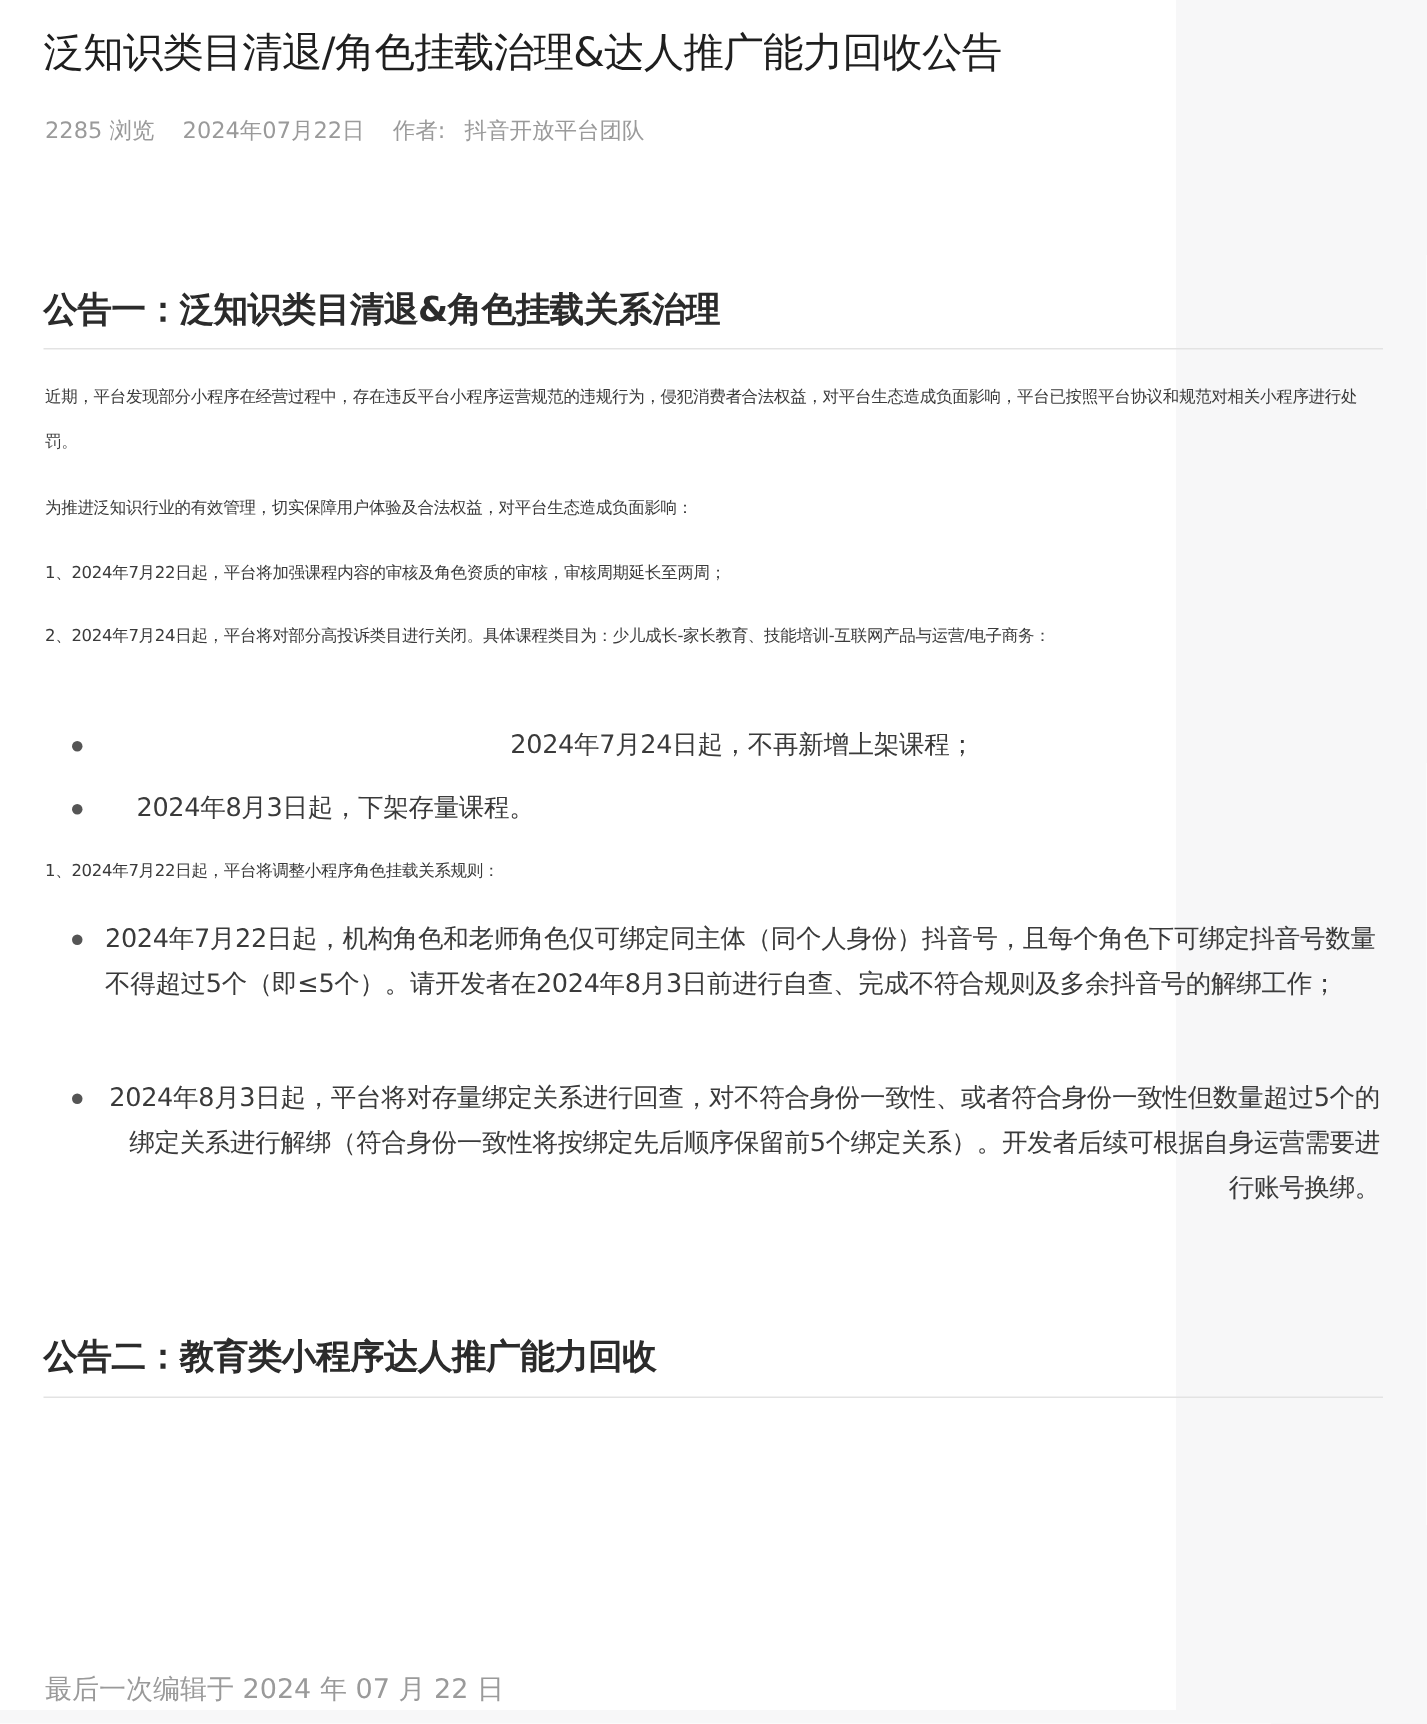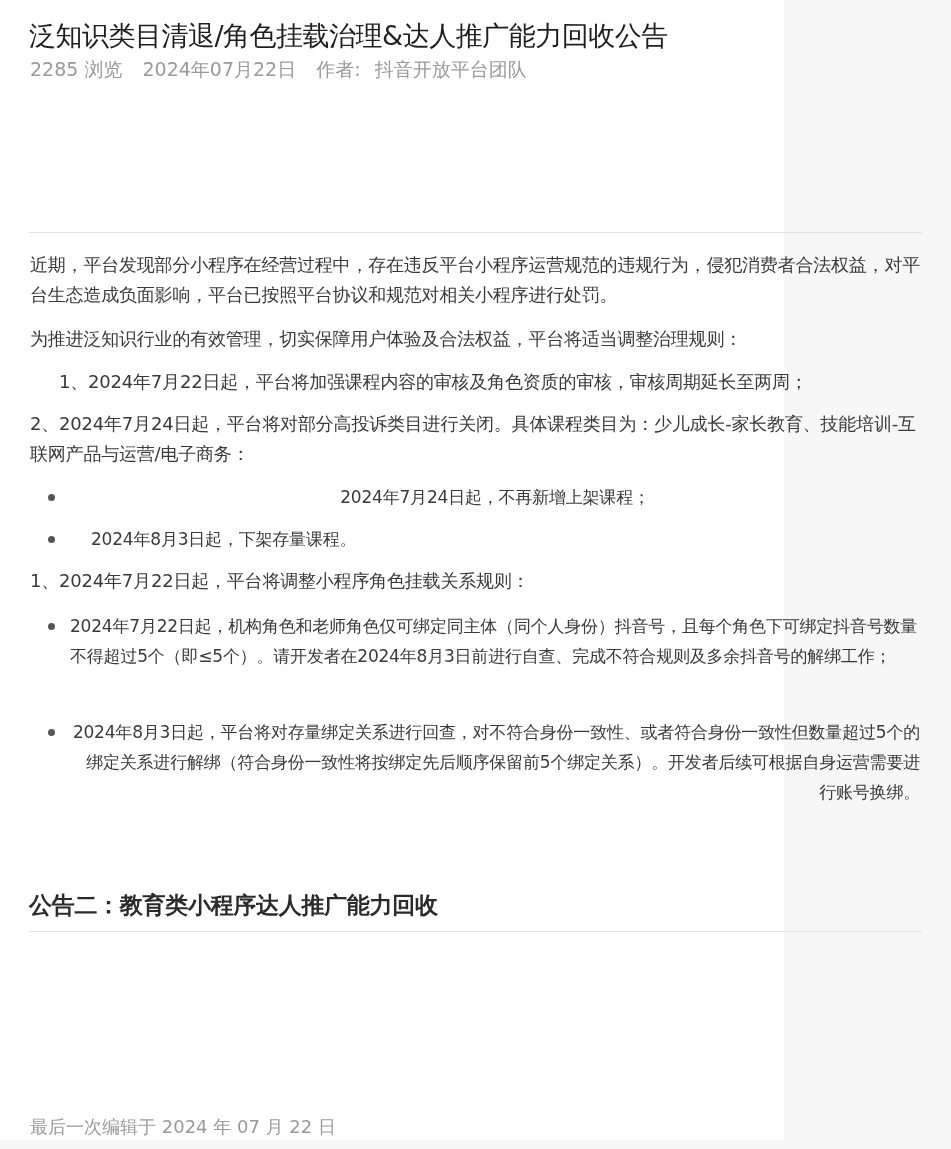--- a/index.html
+++ b/index.html
@@ -12,35 +12,35 @@
   .card {
     position: absolute; left: 0; top: 0; width: 784px; height: 1140px;
     background: #ffffff;
   }
   .title {
     position: absolute; left: 29px; top: 16px;
     font-size: 27px; line-height: 40px; color: #1f1f1f; font-weight: normal;
     margin: 0; white-space: nowrap; letter-spacing: -0.5px;
   }
   .meta {
-    position: absolute; left: 30px; top: 58px;
-    font-size: 19px; line-height: 22px; color: #9a9a9a; white-space: nowrap;
+    position: absolute; left: 30px; top: 76px;
+    font-size: 15px; line-height: 22px; color: #9a9a9a; white-space: nowrap;
   }
   .meta span { margin-right: 14px; }
   .meta .author-label { margin-right: 8px; }
   .h2 {
     position: absolute; left: 29px; font-size: 23px; line-height: 34px;
     font-weight: bold; color: #2b2b2b; margin: 0; white-space: nowrap; letter-spacing: -0.3px;
   }
   .rule {
     position: absolute; left: 29px; width: 893px; height: 1px; background: #e3e3e3;
   }
   .p {
     position: absolute; left: 30px; width: 890px;
-    font-size: 18px; line-height: 30px; color: #3a3a3a; margin: 0;
+    font-size: 11px; line-height: 30px; color: #3a3a3a; margin: 0;
     letter-spacing: -0.2px;
   }
   .li {
     position: absolute; left: 70px; width: 850px;
     font-size: 17px; line-height: 30px; color: #3a3a3a; margin: 0;
     letter-spacing: -0.2px;
   }
   .bullet {
     position: absolute; left: 48px; width: 7px; height: 7px; border-radius: 50%;
     background: #555;
@@ -56,25 +56,26 @@
 <div class="card">
   <h1 class="title">泛知识类目清退/角色挂载治理&amp;达人推广能力回收公告</h1>
 
   <div class="meta">
     <span>2285 浏览</span>
     <span>2024年07月22日</span>
     <span class="author-label">作者:</span>
     <span>抖音开放平台团队</span>
   </div>
 
+  <h2 class="h2" style="top:190px;">公告一：泛知识类目清退&amp;角色挂载关系治理</h2>
   <div class="rule" style="top:232px;"></div>
 
   <p class="p" style="top:250px;">近期，平台发现部分小程序在经营过程中，存在违反平台小程序运营规范的违规行为，侵犯消费者合法权益，对平台生态造成负面影响，平台已按照平台协议和规范对相关小程序进行处罚。</p>
-  <p class="p" style="top:324px;">为推进泛知识行业的有效管理，切实保障用户体验及合法权益，平台将适当调整治理规则：</p>
-  <p class="p" style="top:367px;margin-left:29px;">1、2024年7月22日起，平台将加强课程内容的审核及角色资质的审核，审核周期延长至两周；</p>
+  <p class="p" style="top:324px;">为推进泛知识行业的有效管理，切实保障用户体验及合法权益，对平台生态造成负面影响：</p>
+  <p class="p" style="top:367px;">1、2024年7月22日起，平台将加强课程内容的审核及角色资质的审核，审核周期延长至两周；</p>
   <p class="p" style="top:409px;">2、2024年7月24日起，平台将对部分高投诉类目进行关闭。具体课程类目为：少儿成长-家长教育、技能培训-互联网产品与运营/电子商务：</p>
 
   <div class="bullet" style="top:494px;"></div>
   <p class="li" style="top:482px;text-align:center;">2024年7月24日起，不再新增上架课程；</p>
   <div class="bullet" style="top:536px;"></div>
   <p class="li" style="top:524px;margin-left:21px;">2024年8月3日起，下架存量课程。</p>
 
   <p class="p" style="top:566px;">1、2024年7月22日起，平台将调整小程序角色挂载关系规则：</p>
 
   <div class="bullet" style="top:623px;"></div>

